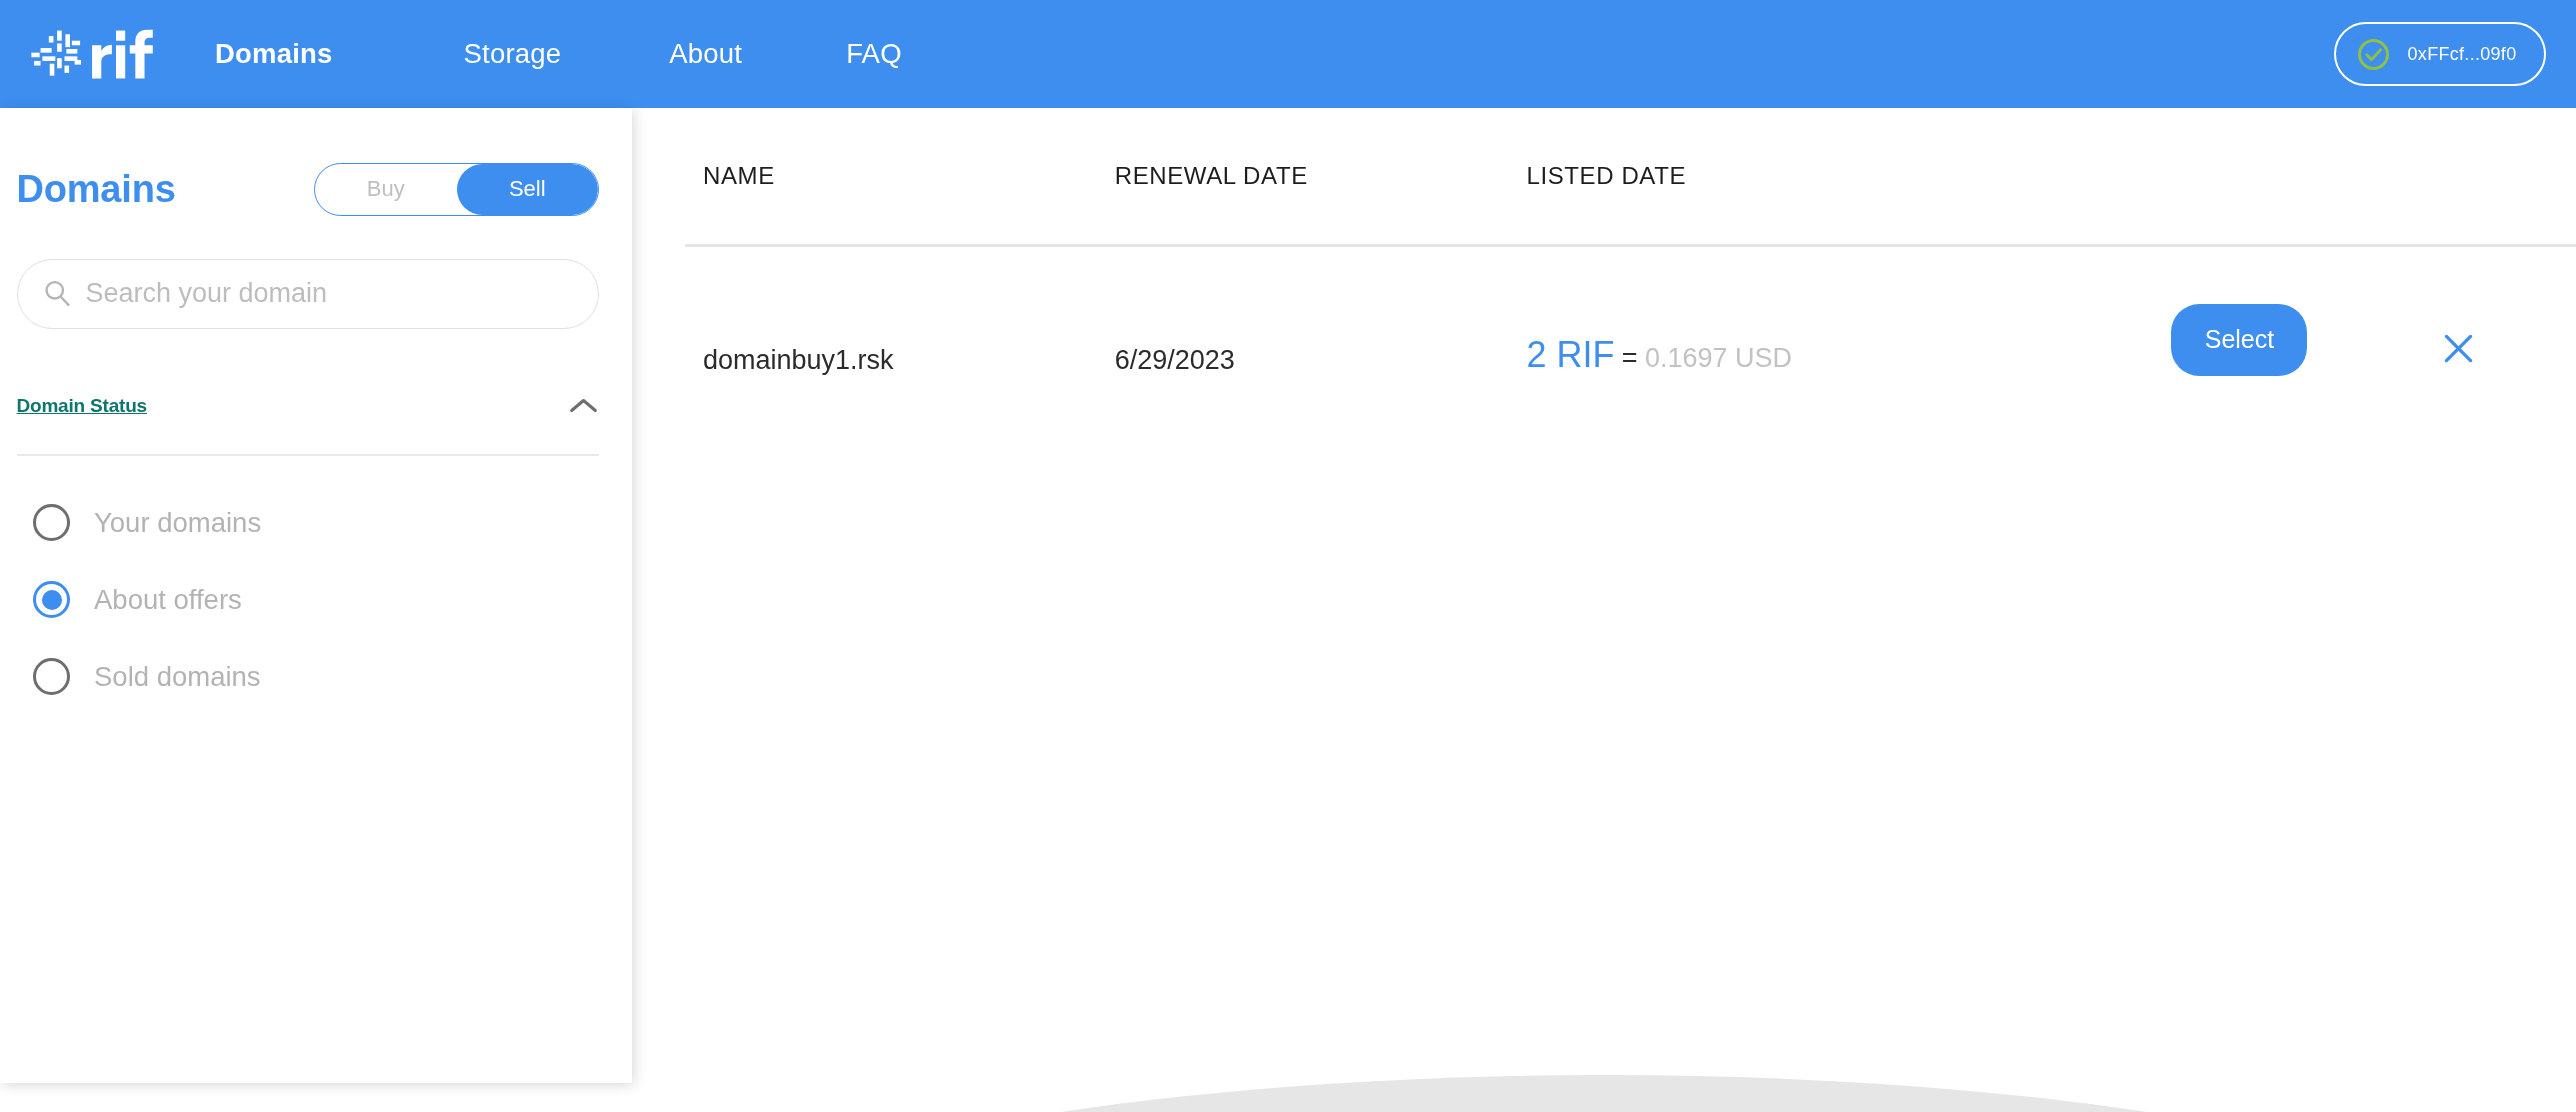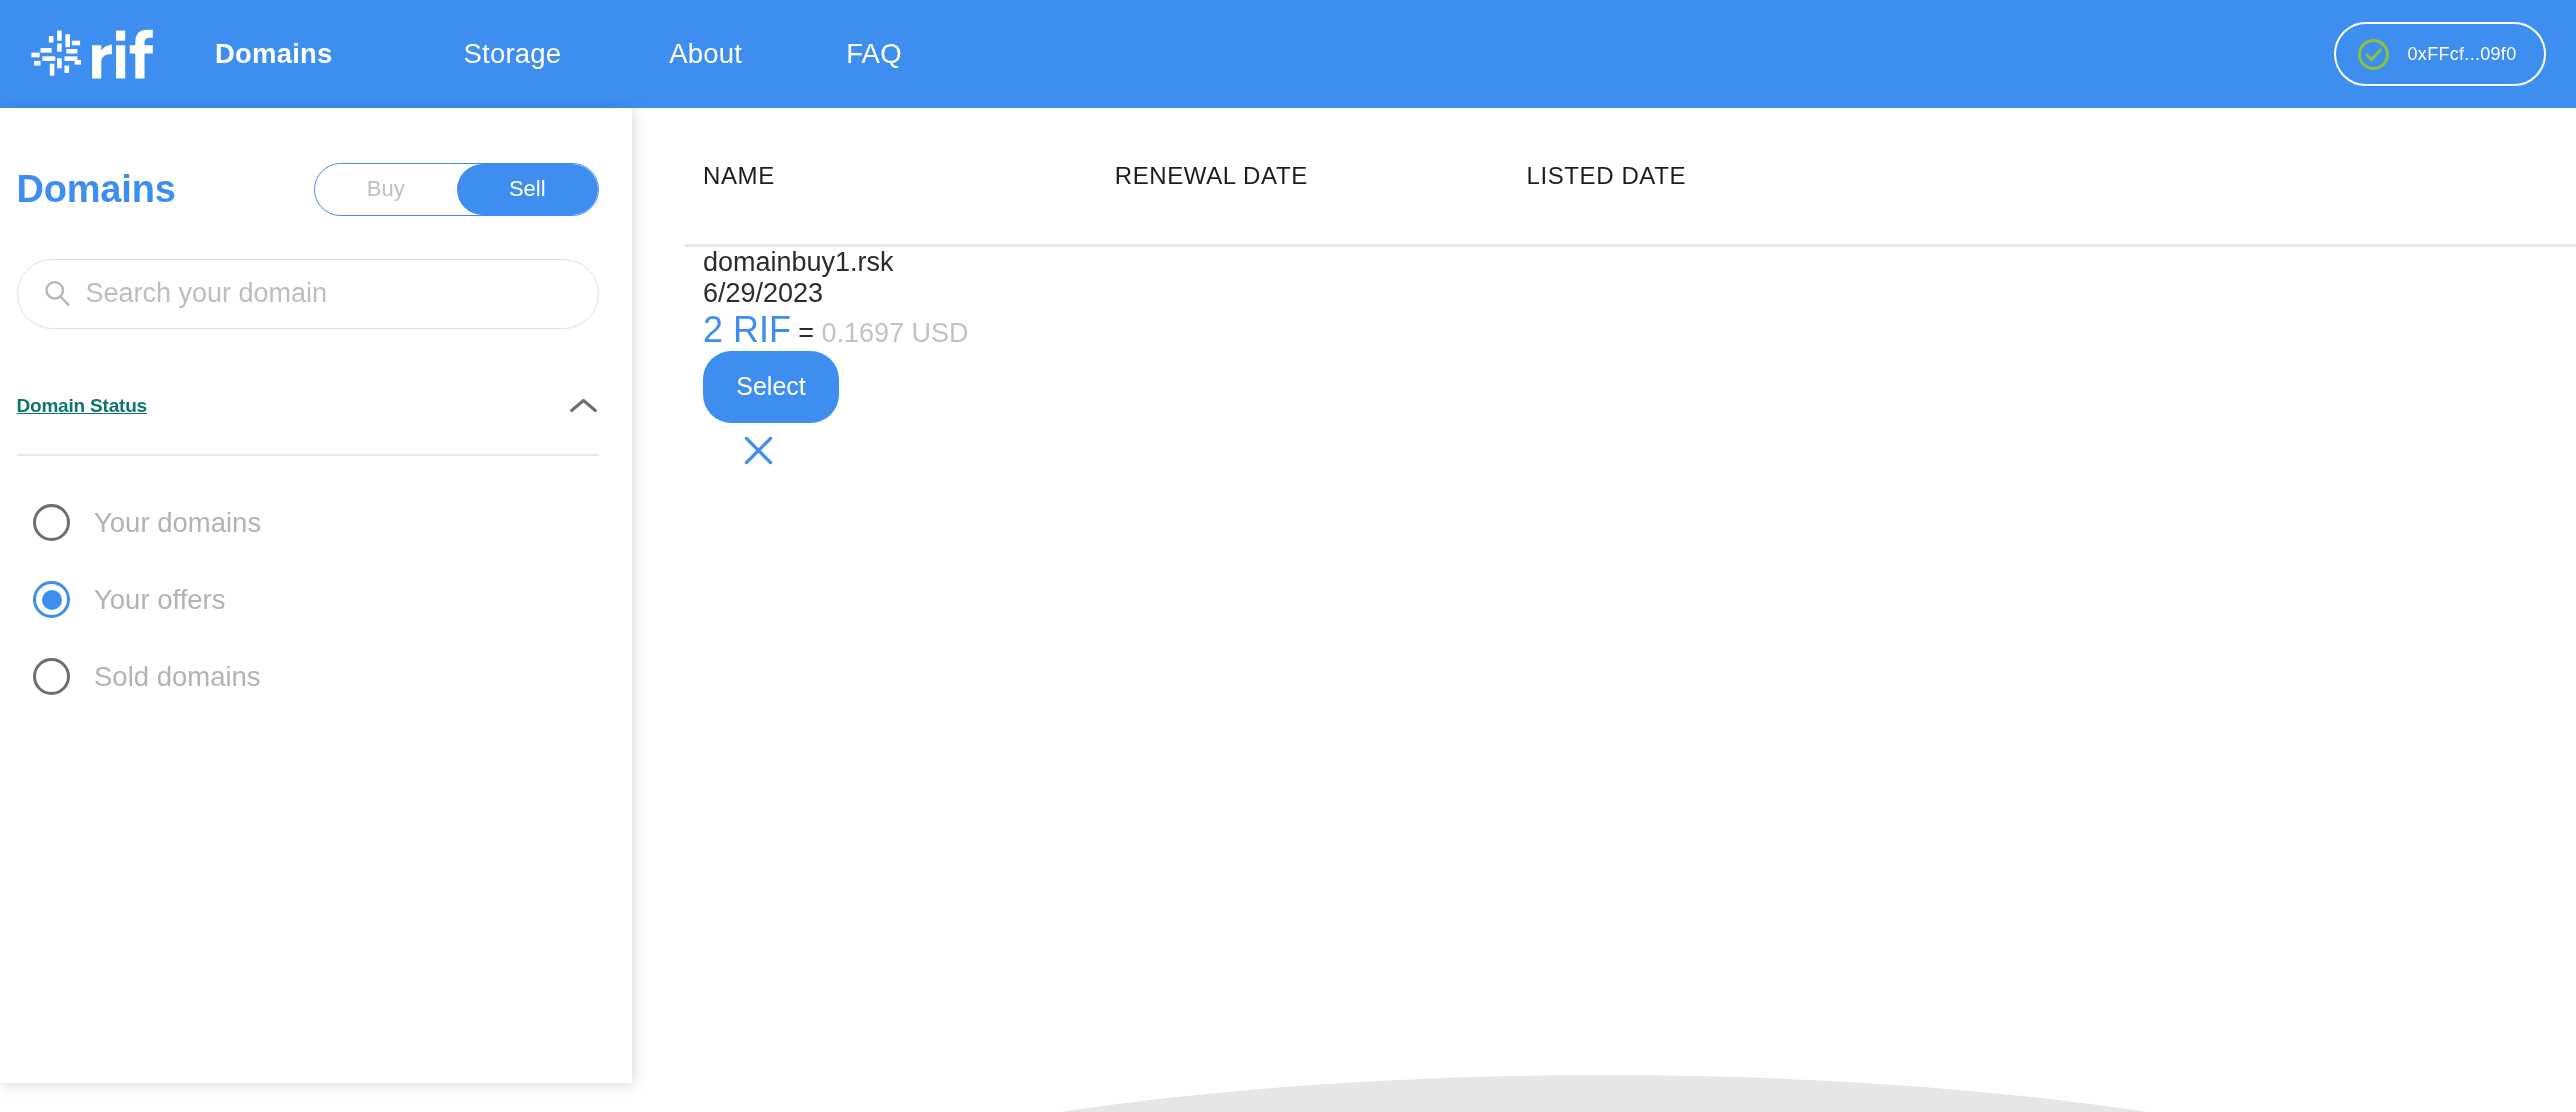--- a/index.html
+++ b/index.html
@@ -231,25 +231,24 @@
   .col-remove { width: 110px; display: flex; justify-content: center; }
 
   .head-divider {
     height: 2.8px;
     background: #e6e6e6;
     margin: 0 0 0 37px;
   }
 
   .table-row {
     display: flex;
-    align-items: flex-start;
+    align-items: flex-end;
     height: 129px;
     padding-left: 55px;
     padding-right: 64px;
-    flex-direction: column;
   }
   .cell {
     font-size: 27px;
     color: #2b2b2b;
     white-space: nowrap;
   }
   .price-rif { color: #3e8ef0; font-size: 36px; }
   .price-eq { color: #2b2b2b; font-size: 27px; margin: 0 7.3px; }
   .price-usd { color: #c2c2c2; font-size: 27px; }
 
@@ -365,21 +364,21 @@
     <div class="radio-row">
       <span class="radio-mark">
           <span class="radio-dot"></span>
         </span>
       <span class="radio-label">Your domains</span>
     </div>
     <div class="radio-row is-checked">
       <span class="radio-mark">
           <span class="radio-dot"></span>
         </span>
-      <span class="radio-label">Your offers</span>
+      <span class="radio-label">About offers</span>
     </div>
     <div class="radio-row">
       <span class="radio-mark">
           <span class="radio-dot"></span>
         </span>
       <span class="radio-label">Sold domains</span>
     </div>
   </div>
 </aside>
 

